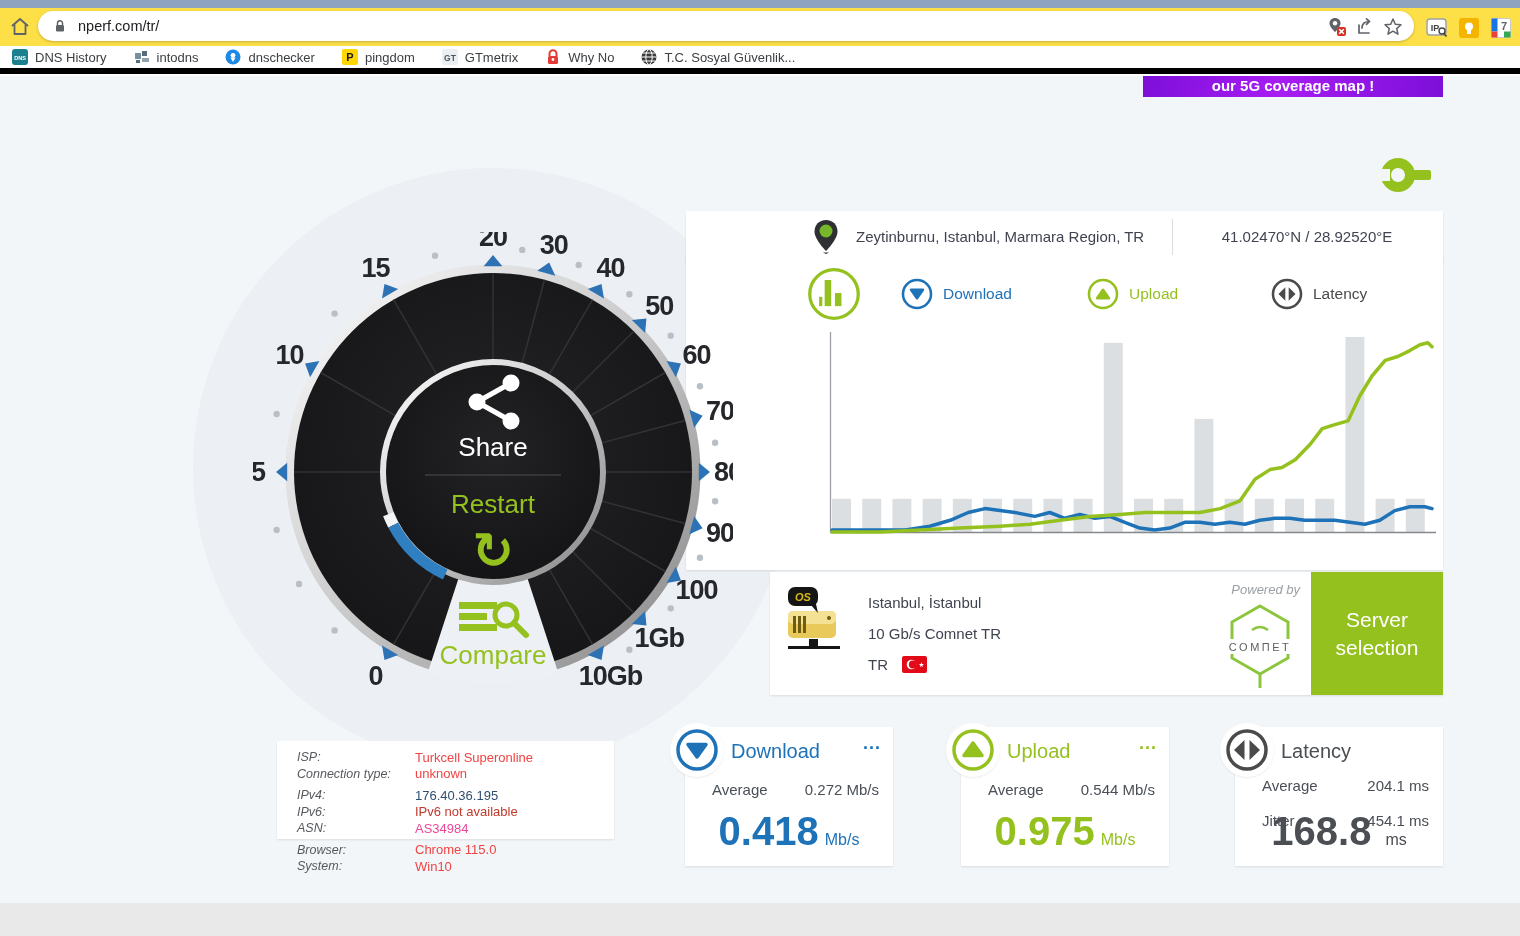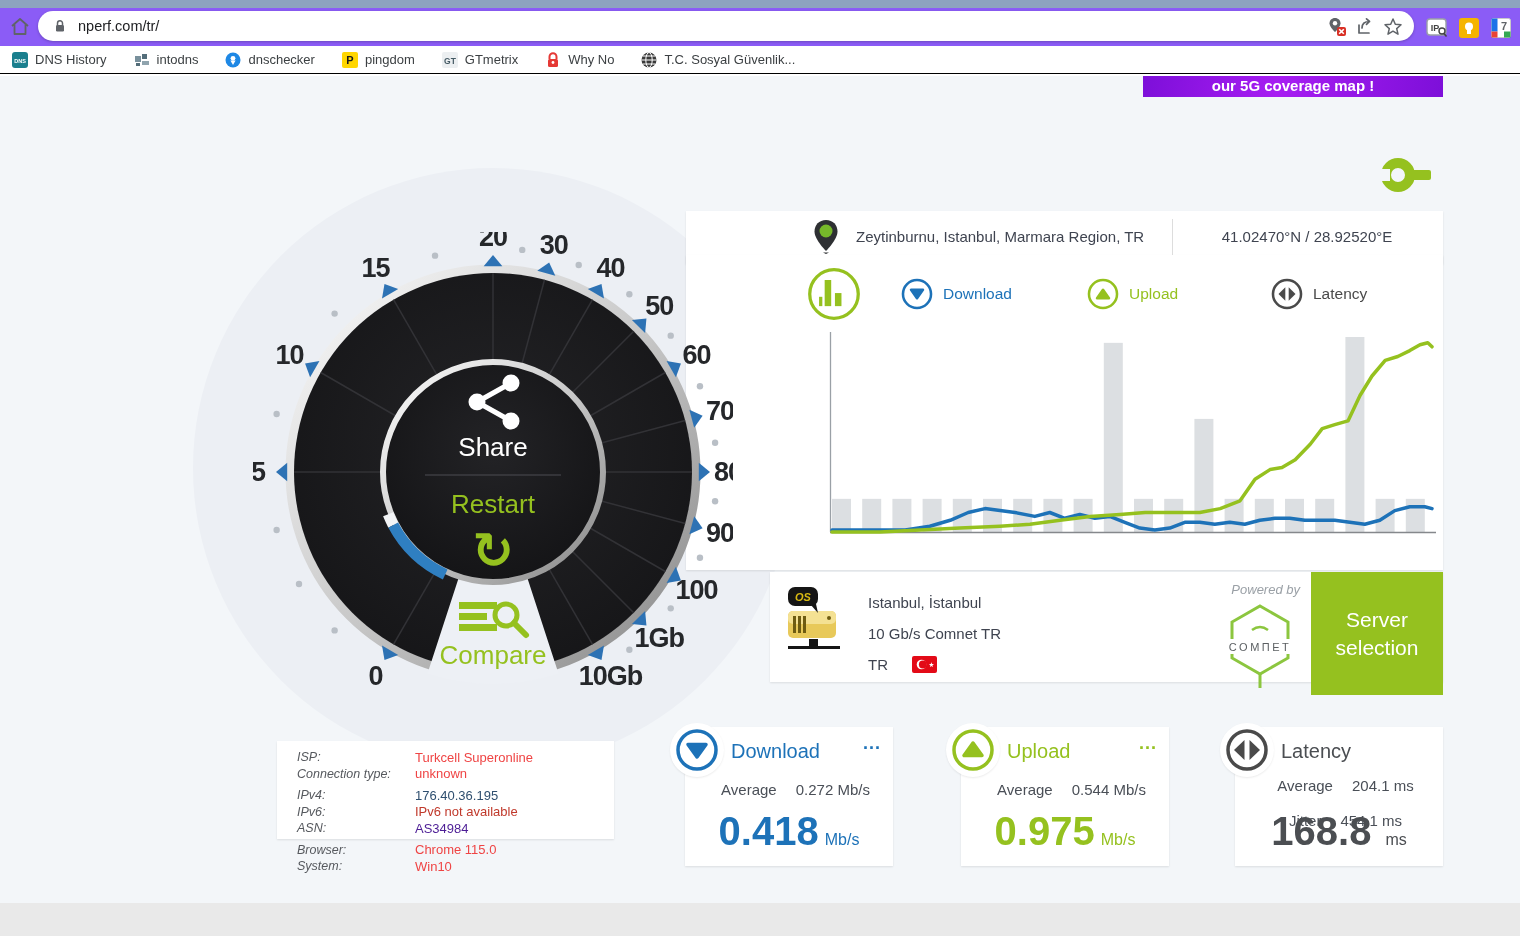--- a/index.html
+++ b/index.html
@@ -1,30 +1,30 @@
 <!DOCTYPE html>
 <html><head>
 <meta charset="utf-8">
 <style>
   * { margin:0; padding:0; box-sizing:border-box; }
   html,body { width:1520px; height:936px; overflow:hidden; font-family:"Liberation Sans", sans-serif; }
 
   
   #browser { position:relative; width:1520px; height:76px; background:#fff; }
   #tabstrip { position:absolute; top:0; left:0; width:100%; height:8px; background:#8da3bf; }
-  #toolbar { position:absolute; top:8px; left:0; width:100%; height:38px; background:#8b5cf6; }
+  #toolbar { position:absolute; top:8px; left:0; width:100%; height:38px; background:#fde047; }
   #home-btn { position:absolute; left:8px; top:7px; width:24px; height:24px; }
   #omnibox { position:absolute; left:38px; top:3px; width:1376px; height:30px; background:#fff;
              border-radius:15px; box-shadow:0 1px 3px rgba(0,0,0,.22); display:flex; align-items:center; }
   #omnibox .lock { margin-left:14px; }
   #omnibox .url { margin-left:10px; font-size:14.5px; color:#202124; }
   .obx-right { position:absolute; top:5px; }
   .ext-icon { position:absolute; top:9px; width:22px; height:22px; }
   #bookmarks { position:absolute; top:46px; left:0; width:100%; height:28px; background:#fff;
-               border-bottom:1px solid #000000; display:flex; align-items:center; padding-left:12px; gap:27px; }
+               border-bottom:6px solid #000000; display:flex; align-items:center; padding-left:12px; gap:27px; }
   .bm { display:flex; align-items:center; gap:7px; cursor:pointer; }
   .bm span { font-size:13px; color:#3c4043; white-space:nowrap; }
 
   
   #content { position:relative; width:1520px; height:860px; background:#f3f6f9; overflow:hidden; }
   #bg-circle { position:absolute; left:193px; top:92px; width:600px; height:600px; border-radius:50%; background:#eceff4; }
   #heading { position:absolute; left:243px; top:16px; font-size:15px; color:#3b3f44; }
   #coverage-btn { position:absolute; left:1143px; top:0; width:300px; height:21px; overflow:hidden;
       background:linear-gradient(100deg,#7d0fd9 0%,#a71df2 45%,#7d0fd9 100%); border:none; cursor:pointer; text-align:center; }
   #coverage-btn span { display:inline-block; margin-top:-6px; color:#fff; font-size:15px; font-weight:bold; }
@@ -42,47 +42,47 @@
   
   #chart-card { left:686px; top:179px; width:757px; height:315px; }
   .tab { position:absolute; display:flex; align-items:center; gap:9px; cursor:pointer; }
   .tab span { font-size:15.5px; }
   #tab-summary { left:120px; top:11px; }
   #tab-download { left:214px; top:22px; } #tab-download span { color:#1d72b8; }
   #tab-upload   { left:400px; top:22px; } #tab-upload span { color:#95c11f; }
   #tab-latency  { left:584px; top:22px; } #tab-latency span { color:#4a4a4a; }
 
   
-  #server-card { left:770px; top:496px; width:673px; height:110px; }
+  #server-card { left:770px; top:496px; width:673px; height:123px; }
   #server-icon { position:absolute; left:16px; top:15px; }
   #srv-city  { position:absolute; left:98px; top:22px;  font-size:15px; color:#3f4450; }
   #srv-line  { position:absolute; left:98px; top:53px;  font-size:15px; color:#3f4450; }
-  #srv-ctry  { position:absolute; left:98px; top:84px;  font-size:15px; color:#3f4450; display:flex; gap:24px; align-items:center; }
+  #srv-ctry  { position:absolute; left:98px; top:84px;  font-size:15px; color:#3f4450; display:flex; gap:14px; align-items:center; }
   #powered-by { position:absolute; left:420px; top:10px; width:110px; text-align:right; font-size:13px; font-style:italic; color:#9aa0a6; }
   #comnet-logo { position:absolute; left:452px; top:28px; }
   #server-select-btn { position:absolute; left:541px; top:0; width:132px; height:123px; background:#95c11f; border:none; cursor:pointer;
       color:#fff; font-size:21px; line-height:28px; font-family:"Liberation Sans",sans-serif; }
 
   
   #isp-card { left:277px; top:665px; width:337px; height:98px; padding:8px 0 0 20px; }
   .isp-row { display:flex; height:16.5px; align-items:center; }
   .isp-row.gap { margin-top:5px; }
   .isp-label { width:118px; font-size:12.5px; font-style:italic; color:#56595e; }
   .isp-value { font-size:13px; color:#ef4444; }
   .isp-value.v-ip  { color:#2f4f6f; }
   .isp-value.v-red { color:#c0392b; }
-  .isp-value.v-asn { color:#4c1d95;text-align:center; }
+  .isp-value.v-asn { color:#ec4899;text-align:center; }
 
   
   .rcard { position:absolute; top:651px; width:208px; height:139px; background:#fff; box-shadow:0 1px 2px rgba(0,0,0,.10); }
   .rc-icon { position:absolute; left:-15px; top:-4px; width:54px; height:54px; border-radius:50%;
              background:#fff; box-shadow:0 1px 2px rgba(0,0,0,.08); display:flex; align-items:center; justify-content:center; }
   .rc-title { position:absolute; left:46px; top:13px; font-size:20px; }
   .rc-menu { position:absolute; right:12px; top:6px; font-size:18px; font-weight:bold; letter-spacing:1px; cursor:pointer; }
-  .rc-row { position:absolute; left:27px; right:14px; display:flex; justify-content:center; font-size:15px; color:#4a4f57;gap:19px; }
+  .rc-row { position:absolute; left:27px; right:14px; display:flex; justify-content:space-between; font-size:15px; color:#4a4f57;gap:19px; }
   .rc-big { position:absolute; left:0; right:0; bottom:12px; text-align:center; }
   .rc-big .num { font-size:40px; font-weight:bold; }
   .rc-big .unit { font-size:16px; margin-left:6px; }
   #dl-card .rc-title, #dl-card .rc-menu, #dl-card .num, #dl-card .unit { color:#1d72b8; }
   #ul-card .rc-title, #ul-card .rc-menu, #ul-card .num, #ul-card .unit { color:#95c11f; }
   #lat-card .rc-title, #lat-card .num, #lat-card .unit { color:#4b4e52; }
 
   #bottom-strip { position:absolute; left:0; top:827px; width:1520px; height:33px; background:#e9e9e9; }
 
   #gauge-svg { position:absolute; left:253px; top:156px; }

